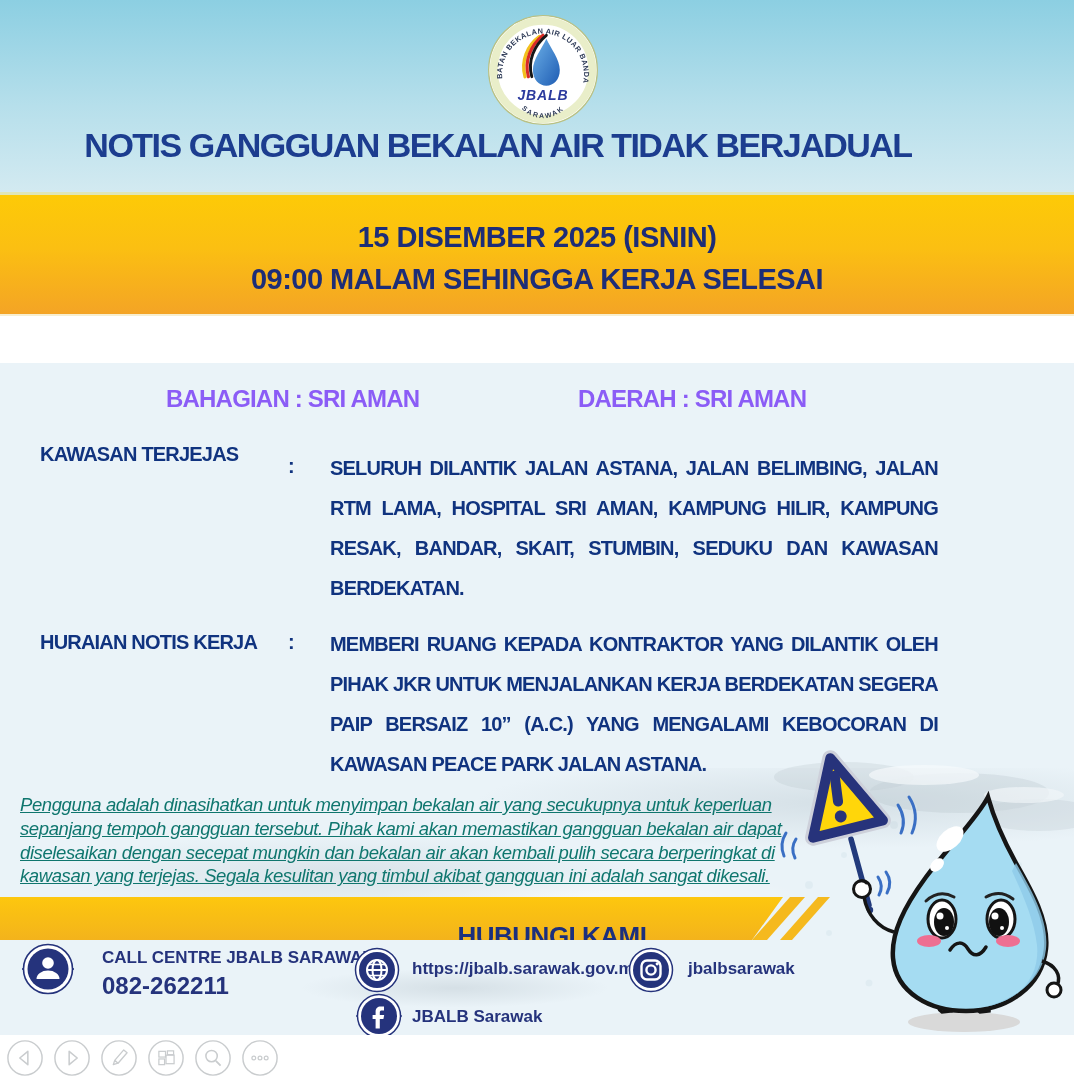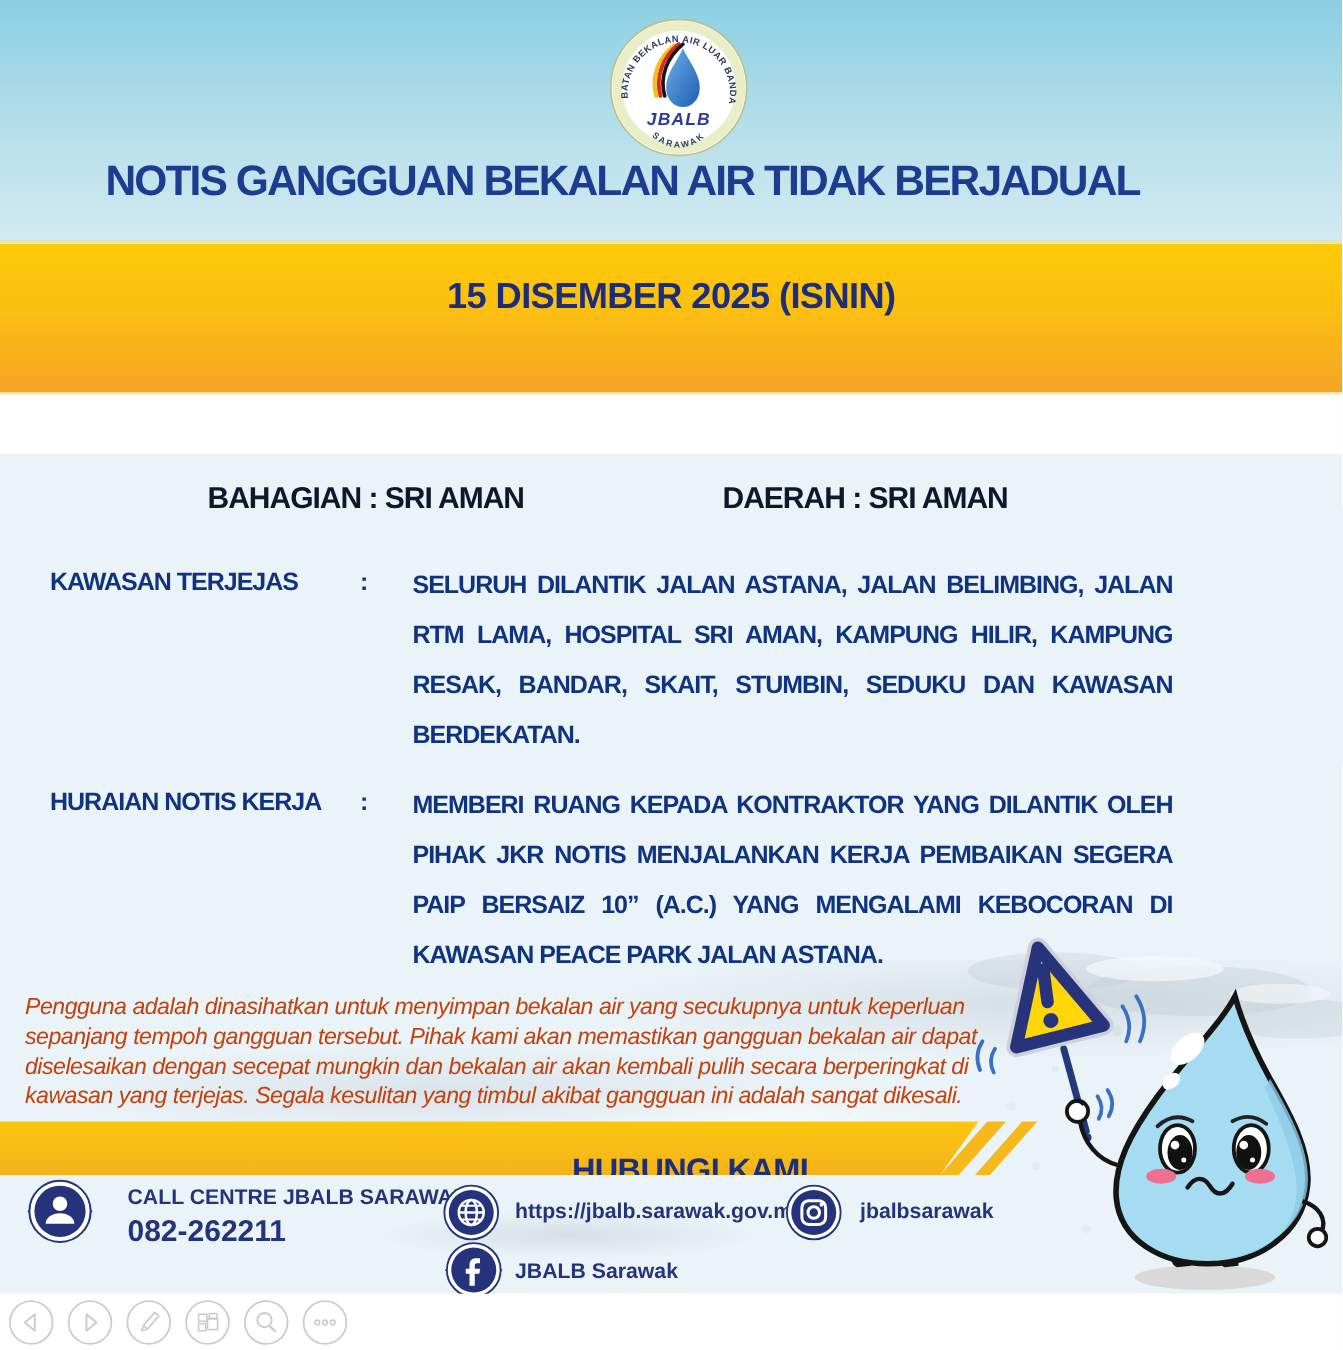--- a/index.html
+++ b/index.html
@@ -25,37 +25,37 @@
     background:linear-gradient(180deg,#fdca07 0%, #fbbf12 45%, #f4a425 100%);
     border-top:3px solid #dfe6b8; border-bottom:2px solid #f7eecf;
     text-align:center; padding-top:21px;
   }
   .banner .line {
     font-size:29px; font-weight:bold; letter-spacing:-0.5px; color:#1d2d77;
     line-height:42px; white-space:nowrap;
   }
   
   .body { position:absolute; left:0; top:363px; width:1074px; height:672px; background:#eaf3f8; }
-  .region-label { position:absolute; font-size:24px; font-weight:bold; letter-spacing:-0.8px; color:#0f172a; white-space:nowrap; }
+  .region-label { position:absolute; font-size:24px; font-weight:bold; letter-spacing:-0.8px; color:#8b5cf6; white-space:nowrap; }
   .bahagian { left:166px; top:22px; }
   .daerah   { left:578px; top:22px; }
 
   .sec-label { position:absolute; left:40px; font-size:20px; font-weight:bold; letter-spacing:-0.8px; color:#10337f; white-space:nowrap; }
   .sec-colon { position:absolute; left:288px; font-size:20px; font-weight:bold; color:#10337f; }
   .sec-lines { position:absolute; left:330px; width:608px; }
   .sec-lines .jline {
     font-size:20px; font-weight:bold; letter-spacing:-0.8px; color:#10337f;
     height:40px; line-height:26px; text-align:justify; text-align-last:justify;
   }
   .sec-lines .jline.last { text-align:left; text-align-last:left; }
 
   .disclaimer { position:absolute; left:20px; top:430px; width:800px; }
   .disclaimer .dline {
-    font-size:18.5px; font-style:italic; font-weight:500; color:#c2410c;
-    letter-spacing:-0.4px; line-height:23.8px; white-space:nowrap;
+    font-size:18.5px; font-style:italic; font-weight:500; color:#0f766e;
+    letter-spacing:-0.4px; line-height:23.8px; white-space:nowrap;text-decoration:underline;
   }
 
   .splash-band {
     position:absolute; left:0; top:405px; width:1074px; height:140px; pointer-events:none;
     background:
       radial-gradient(ellipse 430px 55px at 32% 75%, rgba(150,168,178,0.20), transparent 70%),
       radial-gradient(ellipse 520px 65px at 78% 25%, rgba(150,168,178,0.25), transparent 70%),
       radial-gradient(ellipse 320px 45px at 55% 95%, rgba(255,255,255,0.55), transparent 70%);
   }
   .contact-swirl {
@@ -133,41 +133,42 @@
         <path d="M53,19 C42,28 36,42 40,56" stroke="#171717" stroke-width="2.6" fill="none" stroke-linecap="round"></path>
         <path d="M53,22 C49,31 41,40 41,50 C41,58.5 46.5,64 53,64 C59.5,64 65,58.5 65,50 C65,40 57,31 53,22 Z" fill="url(#dropGrad)"></path>
       </g>
       <text x="50" y="77" text-anchor="middle" font-size="12.5" font-weight="bold" font-style="italic" fill="#2b3a9e" letter-spacing="0.8">JBALB</text>
     </svg>
     <div class="main-title">NOTIS GANGGUAN BEKALAN AIR TIDAK BERJADUAL</div>
   </div>
 
   <div class="banner">
     <div class="line">15 DISEMBER 2025 (ISNIN)</div>
+    <div class="line">09:00 MALAM SEHINGGA KERJA SELESAI</div>
   </div>
 
   <div class="body">
 
     <div class="region-label bahagian">BAHAGIAN : SRI AMAN</div>
     <div class="region-label daerah">DAERAH : SRI AMAN</div>
 
-    <div class="sec-label" style="top:92px;">KAWASAN TERJEJAS</div>
+    <div class="sec-label" style="top:80px;">KAWASAN TERJEJAS</div>
     <div class="sec-colon" style="top:92px;">:</div>
     <div class="sec-lines" style="top:92px;">
       <div class="jline">SELURUH DILANTIK JALAN ASTANA, JALAN BELIMBING, JALAN</div>
       <div class="jline">RTM LAMA, HOSPITAL SRI AMAN, KAMPUNG HILIR, KAMPUNG</div>
       <div class="jline">RESAK, BANDAR, SKAIT, STUMBIN, SEDUKU DAN KAWASAN</div>
       <div class="jline last">BERDEKATAN.</div>
     </div>
 
     <div class="sec-label" style="top:268px;">HURAIAN NOTIS KERJA</div>
     <div class="sec-colon" style="top:268px;">:</div>
     <div class="sec-lines" style="top:268px;">
       <div class="jline">MEMBERI RUANG KEPADA KONTRAKTOR YANG DILANTIK OLEH</div>
-      <div class="jline">PIHAK JKR NOTIS MENJALANKAN KERJA PEMBAIKAN SEGERA</div>
+      <div class="jline">PIHAK JKR UNTUK MENJALANKAN KERJA BERDEKATAN SEGERA</div>
       <div class="jline">PAIP BERSAIZ 10” (A.C.) YANG MENGALAMI KEBOCORAN DI</div>
       <div class="jline last">KAWASAN PEACE PARK JALAN ASTANA.</div>
     </div>
 
     <div class="splash-band"></div>
 
     <div class="disclaimer">
       <div class="dline">Pengguna adalah dinasihatkan untuk menyimpan bekalan air yang secukupnya untuk keperluan</div>
       <div class="dline">sepanjang tempoh gangguan tersebut. Pihak kami akan memastikan gangguan bekalan air dapat</div>
       <div class="dline">diselesaikan dengan secepat mungkin dan bekalan air akan kembali pulih secara berperingkat di</div>

